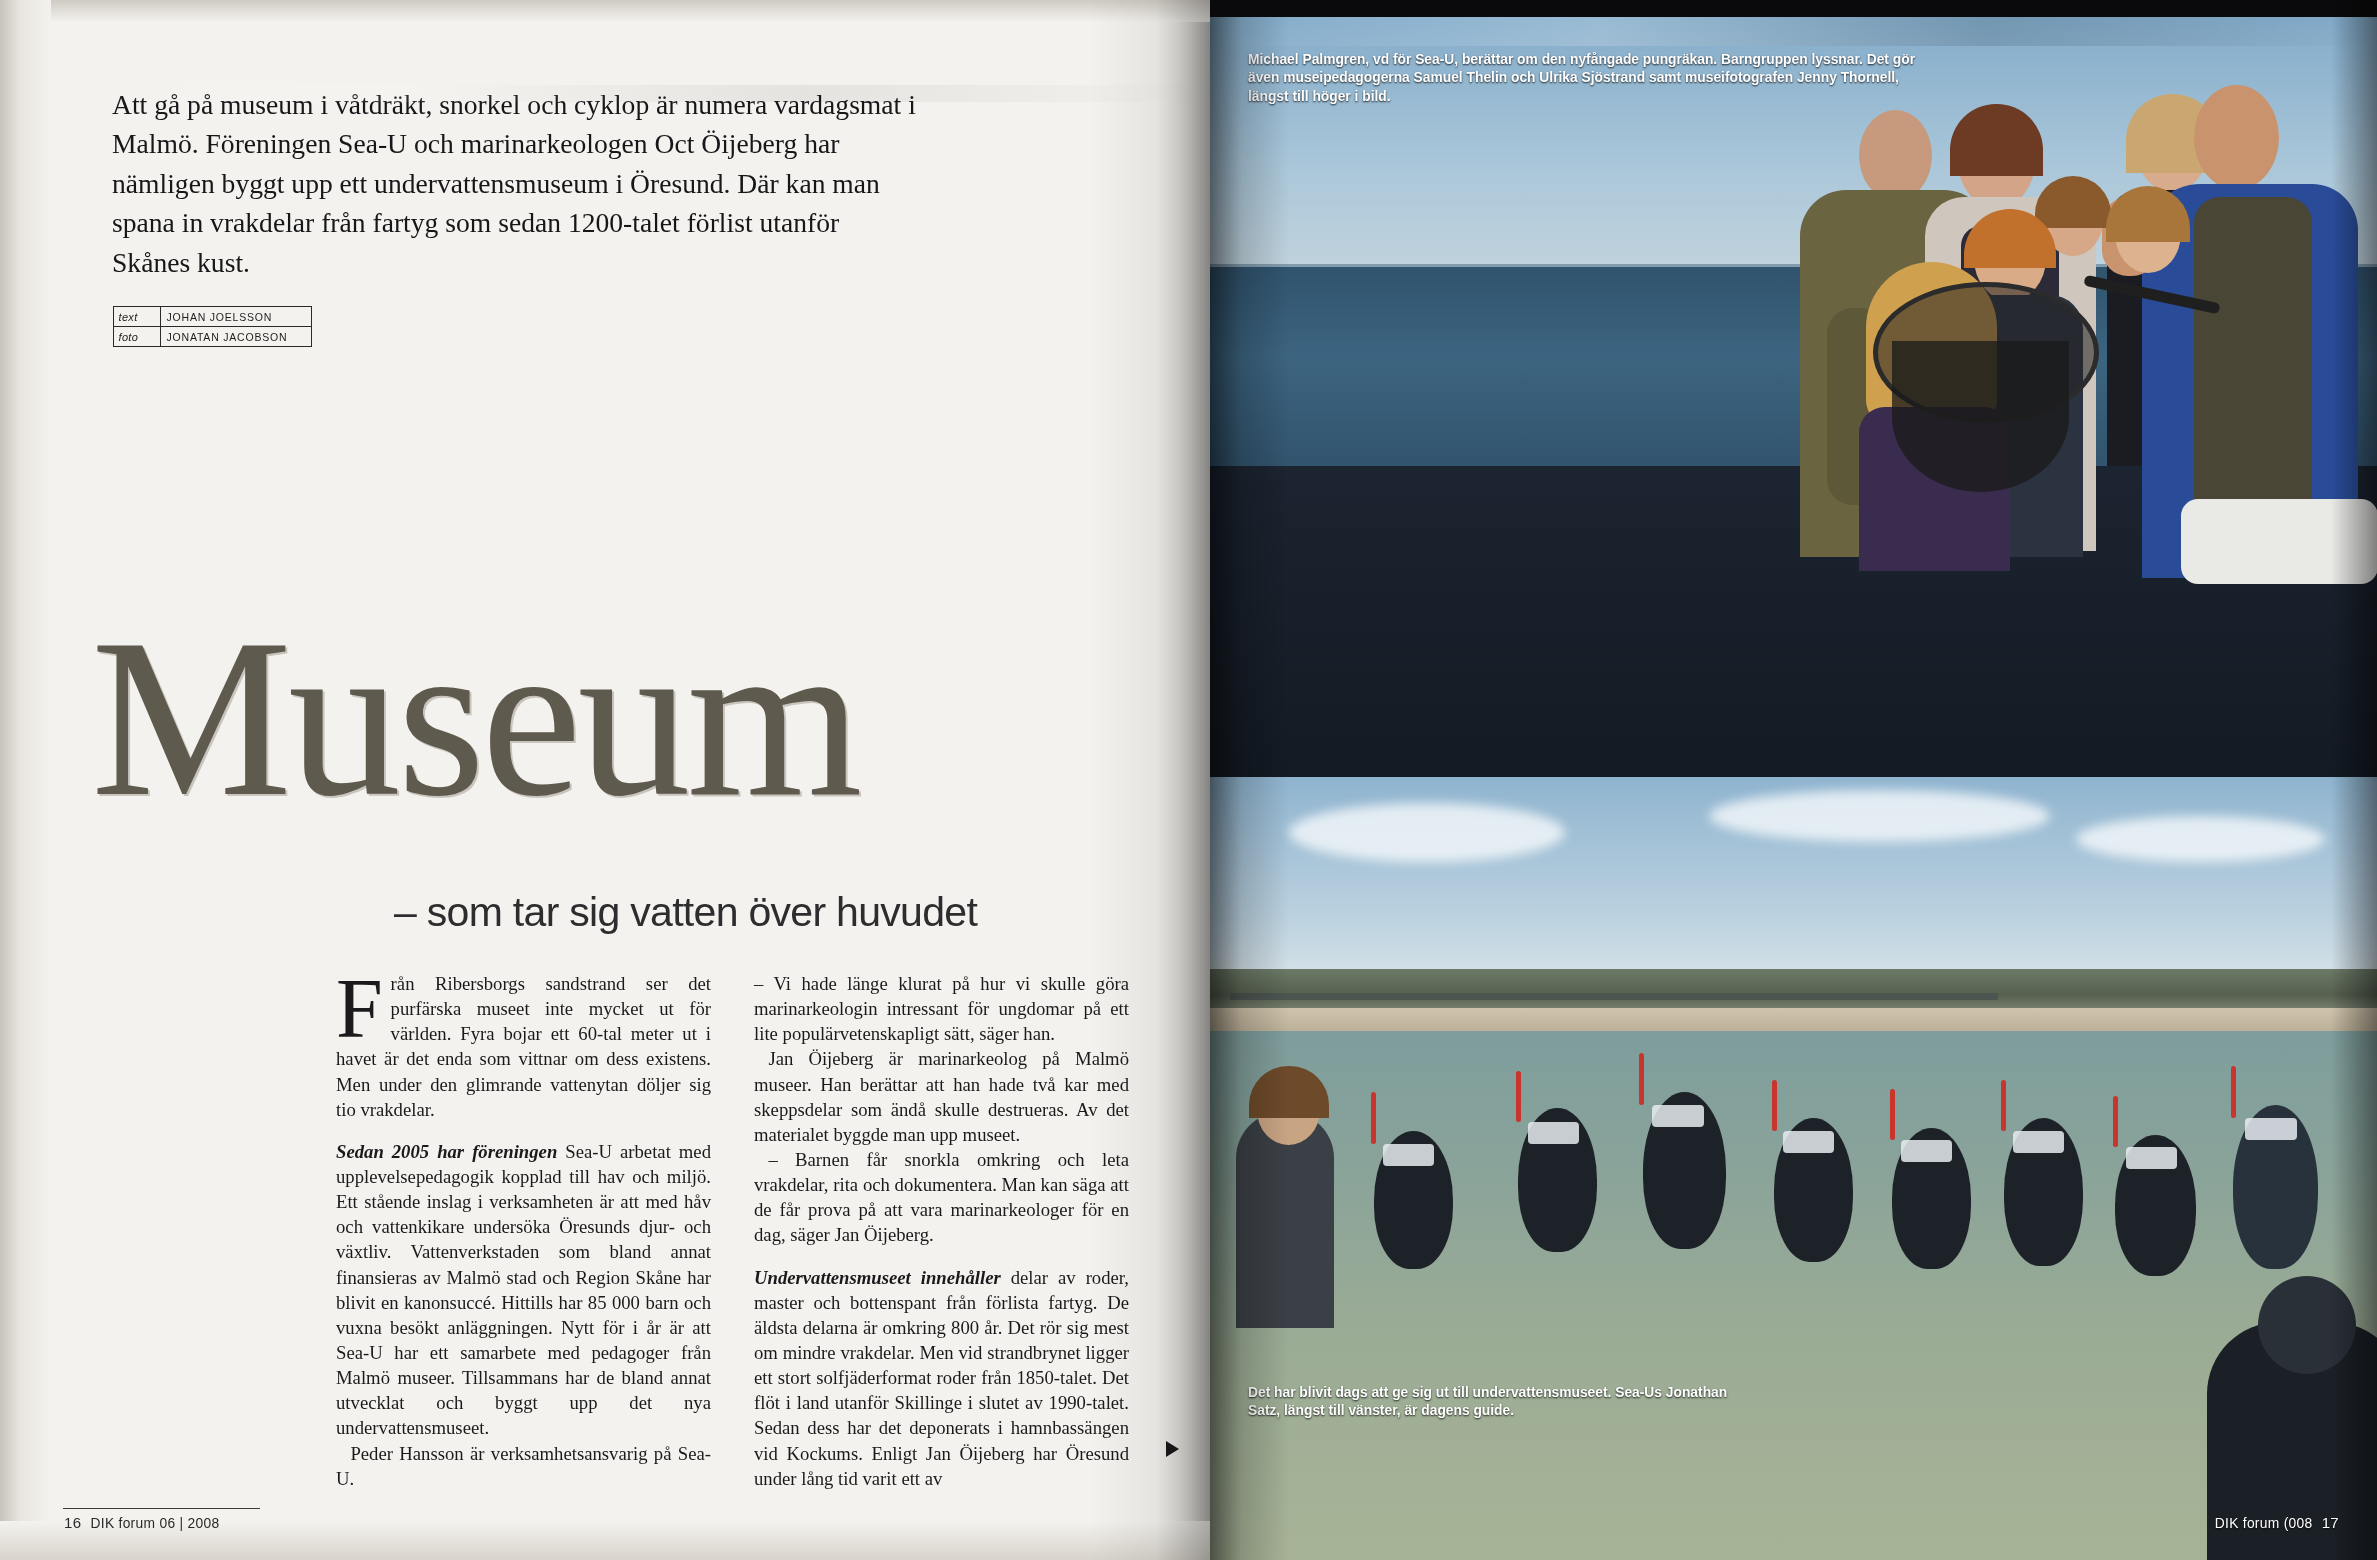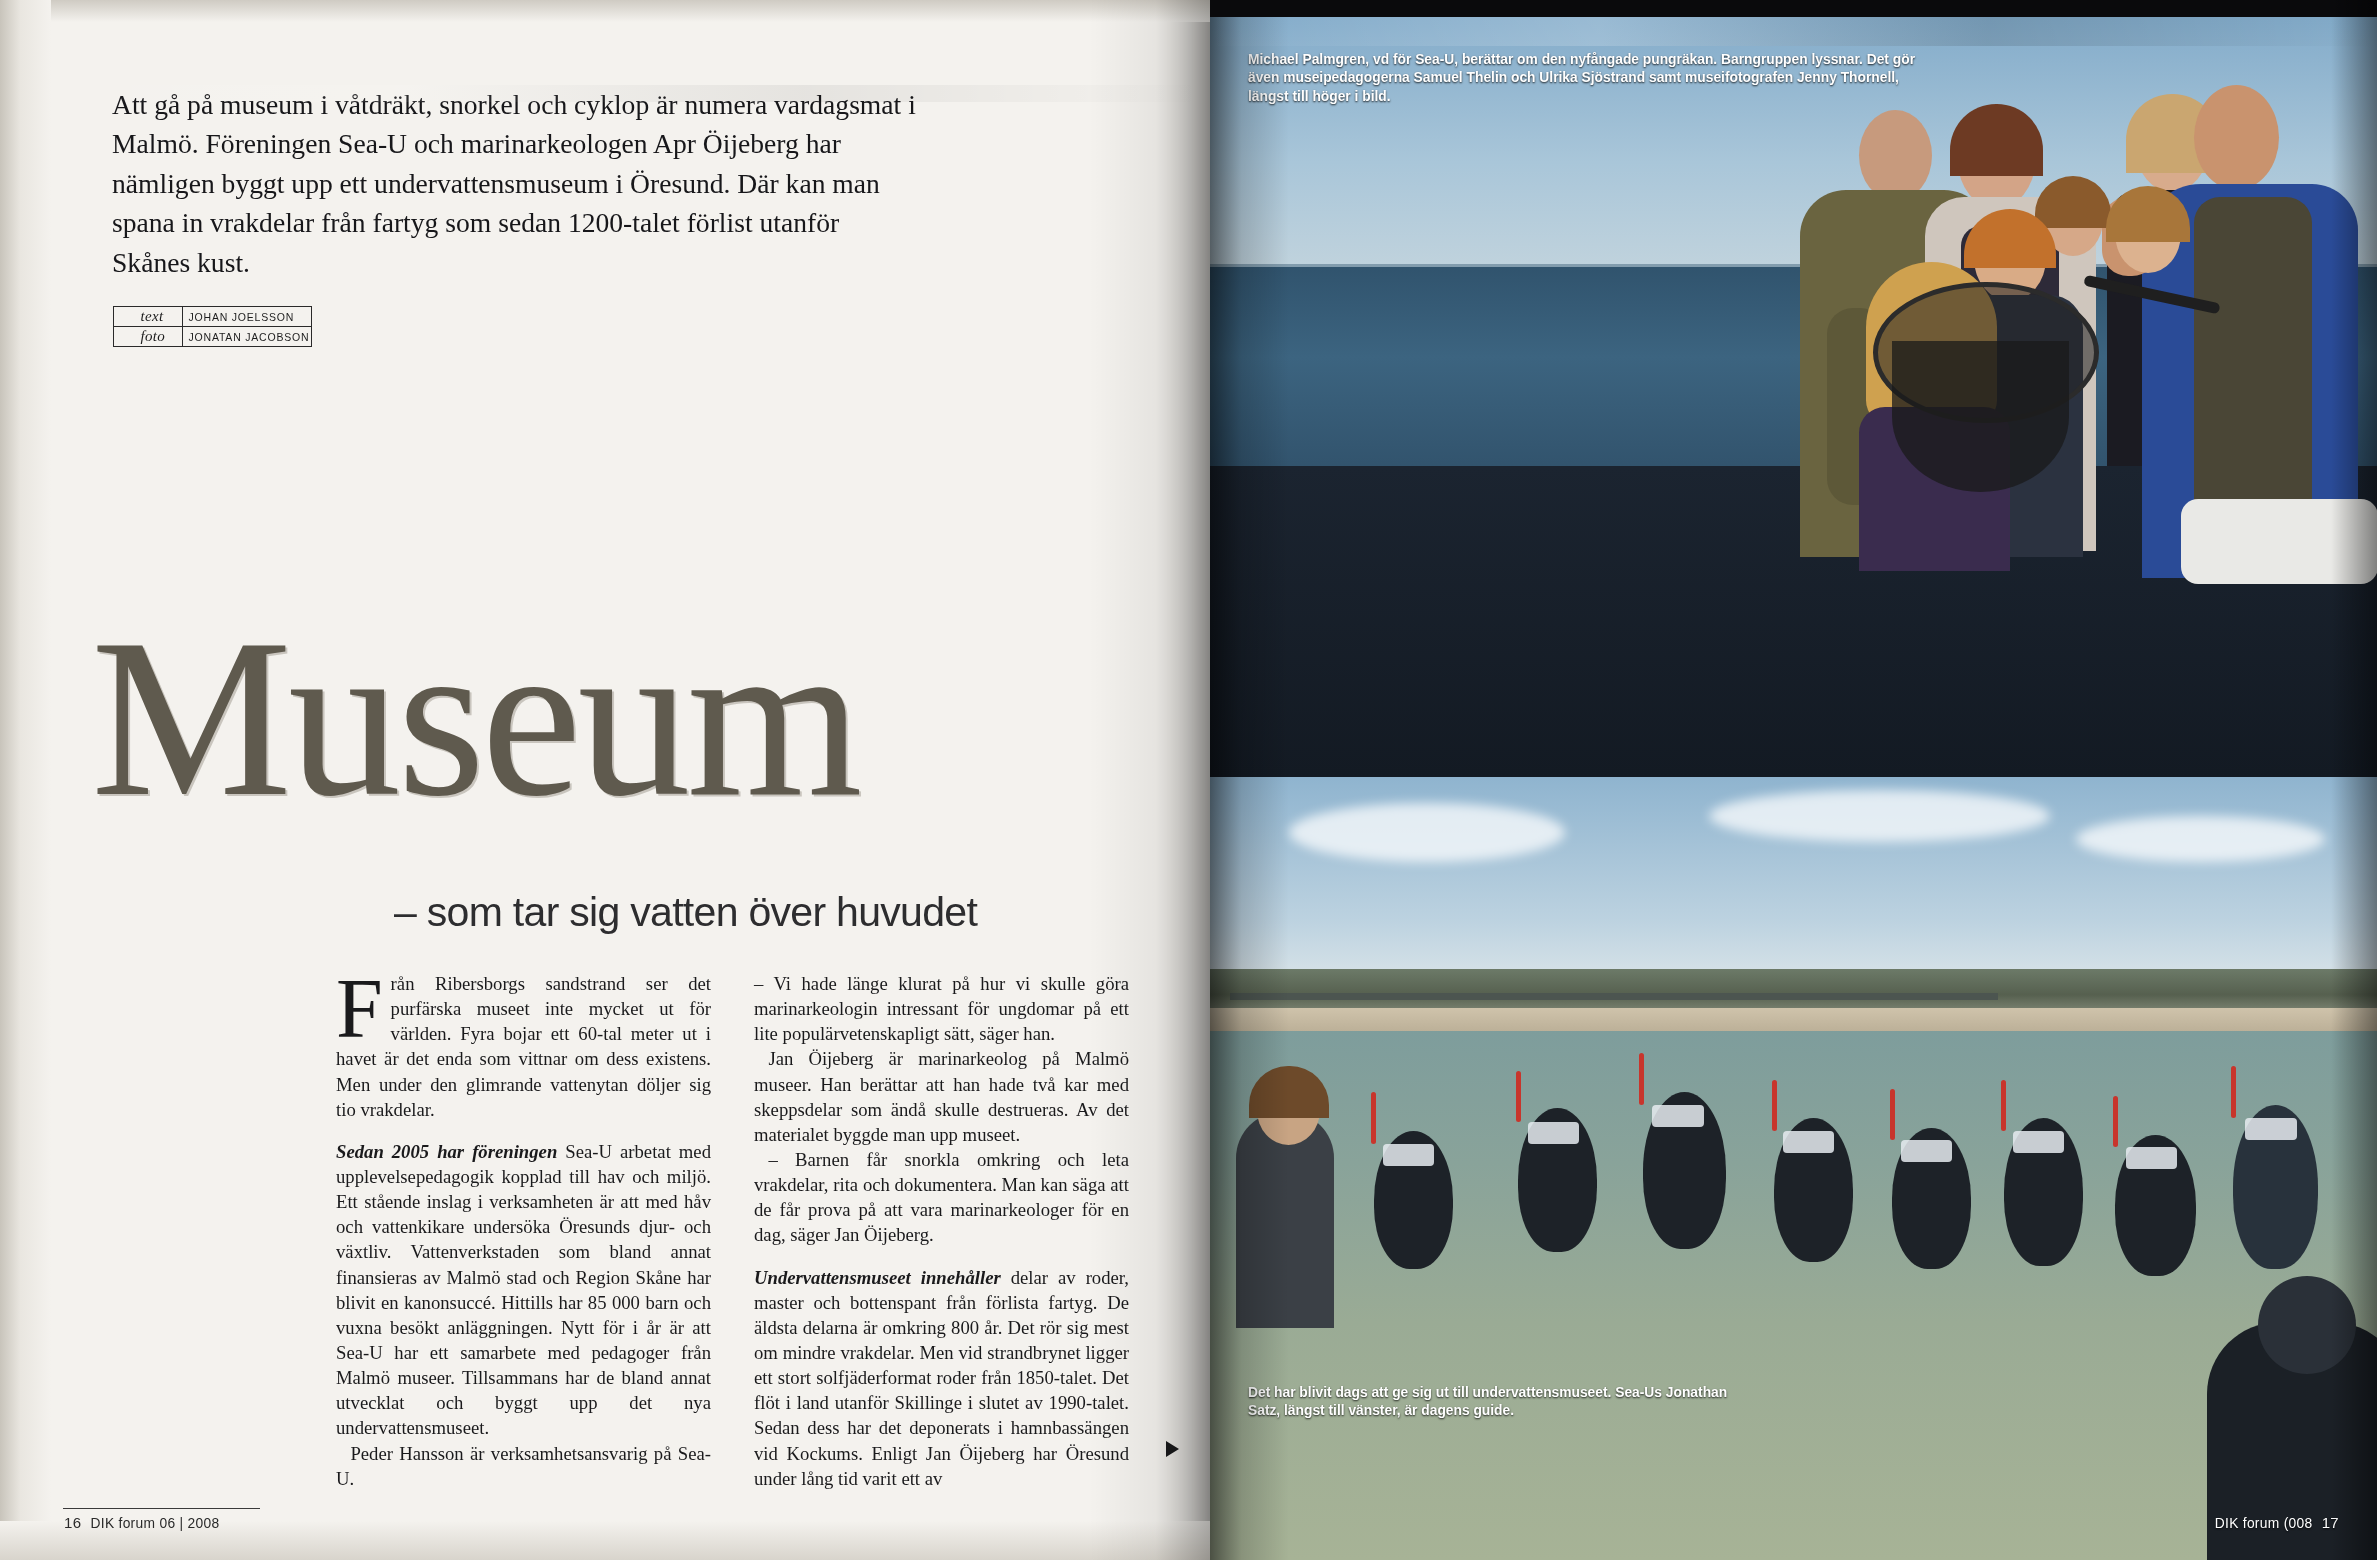--- a/index.html
+++ b/index.html
@@ -73,28 +73,27 @@
     font-family: "Liberation Sans", sans-serif;
   }
   .byline-row {
     display: flex;
     align-items: stretch;
     height: 19px;
   }
   .byline-row + .byline-row { border-top: 1.3px solid #2a2a2a; }
   .byline-key {
     width: 41px;
-    font-size: 15px;
+    font-size: 11px;
     letter-spacing: 0.3px;
     display: flex; align-items: center;
     padding-left: 4.6px;
     color: #1d1d1d;
-    font-family: Liberation Serif, serif;
+    font-family: Liberation Sans, sans-serif;
     font-style: italic;
-    margin-left: 22px;
   }
   .byline-val {
     flex: 1;
     border-left: 1.3px solid #2a2a2a;
     font-size: 10.5px;
     letter-spacing: 0.8px;
     display: flex; align-items: center;
     padding-left: 5.9px;
     color: #1d1d1d;
   }
@@ -315,21 +314,21 @@
 </head>
 <body>
 
 <div id="page">
 
   <div class="left-page">
     <div class="paper-top"></div>
     <div class="paper-left"></div>
     <div class="paper-bottom"></div>
 
-    <div class="ingress">Att gå på museum i våtdräkt, snorkel och cyklop är numera vardagsmat i Malmö. Föreningen Sea-U och marinarkeologen Apr Öijeberg har nämligen byggt upp ett undervattensmuseum i Öresund. Där kan man spana in vrakdelar från fartyg som sedan 1200-talet förlist utanför Skånes kust.</div>
+    <div class="ingress">Att gå på museum i våtdräkt, snorkel och cyklop är numera vardagsmat i Malmö. Föreningen Sea-U och marinarkeologen Oct Öijeberg har nämligen byggt upp ett undervattensmuseum i Öresund. Där kan man spana in vrakdelar från fartyg som sedan 1200-talet förlist utanför Skånes kust.</div>
 
     <div class="byline">
       <div class="byline-row">
         <div class="byline-key">text</div>
         <div class="byline-val">JOHAN JOELSSON</div>
       </div>
       <div class="byline-row">
         <div class="byline-key">foto</div>
         <div class="byline-val">JONATAN JACOBSON</div>
       </div>

